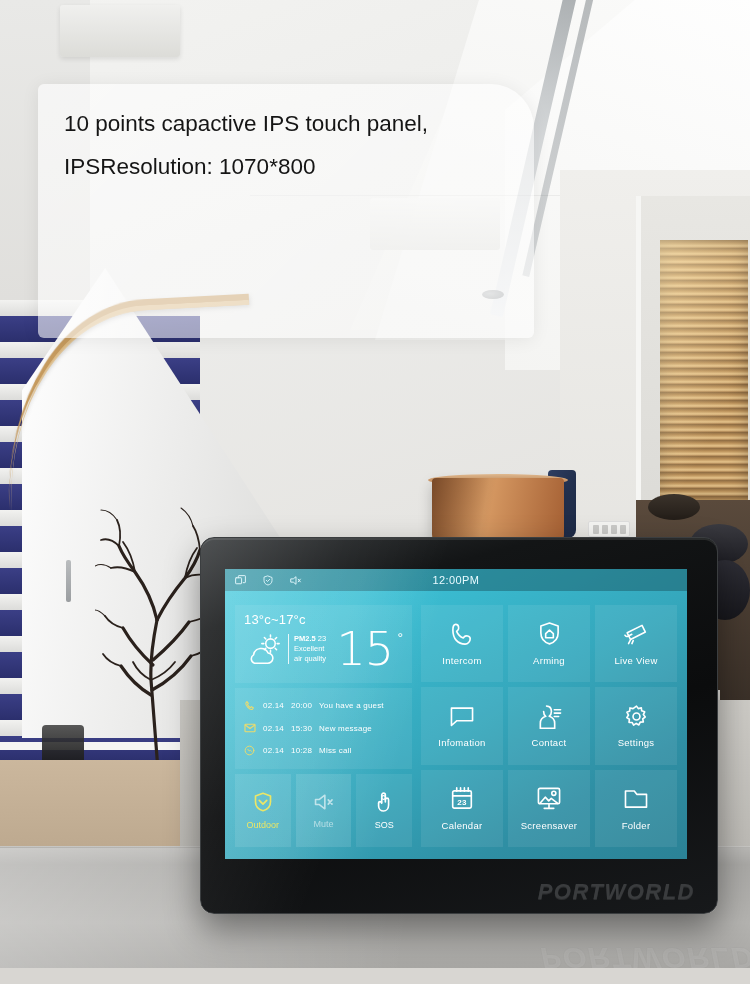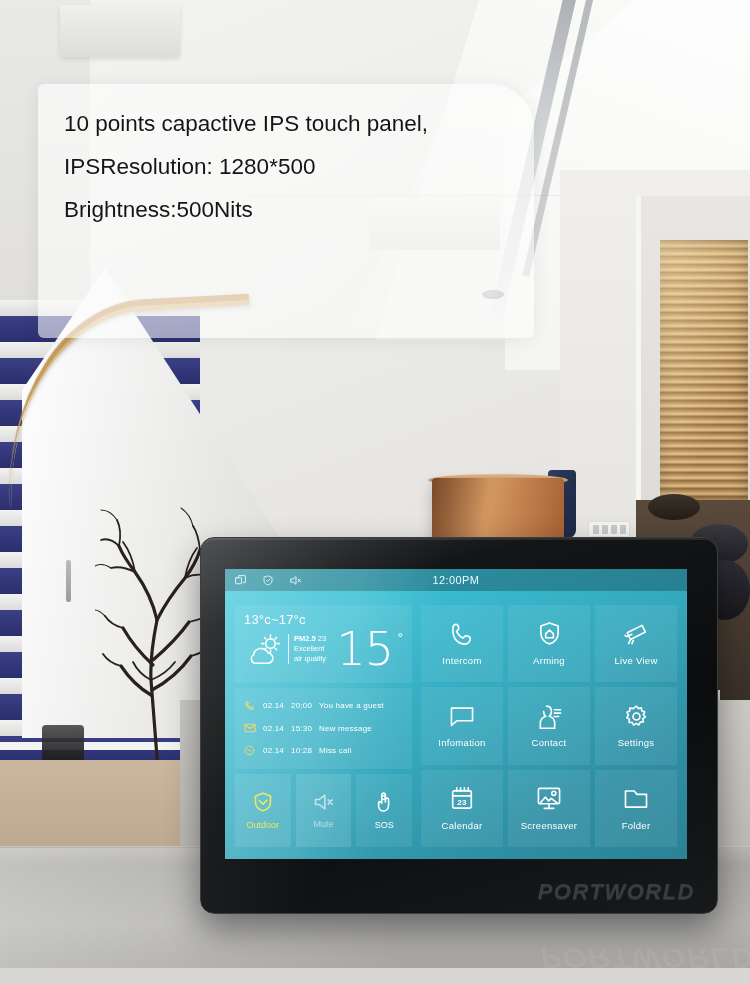--- a/index.html
+++ b/index.html
@@ -305,22 +305,21 @@
     <div class="floor-mid"></div>
 
     <div class="counter-edge"></div>
     <div class="counter"></div>
     <div class="counter-sheen"></div>
     <div class="wm">PORTWORLD</div>
   </div>
 
   <div class="spec-card">
     <p>10 points capactive IPS touch panel,</p>
-    <p>IPSResolution: 1280*500</p>
-    <p>Brightness:500Nits</p>
+    <p>IPSResolution: 1070*800</p>
   </div>
 
   <div class="tablet">
     <div class="screen">
 
       <div class="statusbar">
         <div class="sb-icons">
           <span>
             <svg width="13" height="13" viewBox="0 0 24 24" fill="none" stroke="#d7f4fa" stroke-width="1.8">
               <rect x="3" y="7" width="11" height="11" rx="1"></rect>

